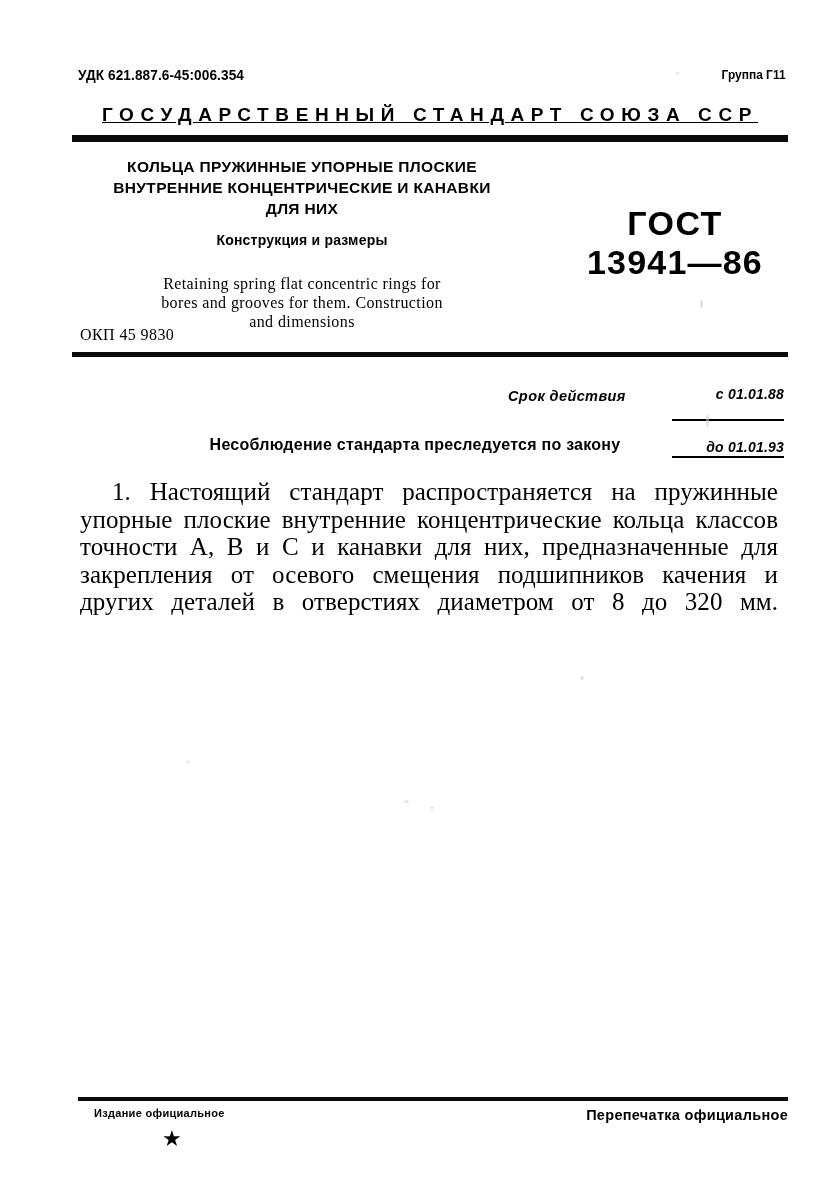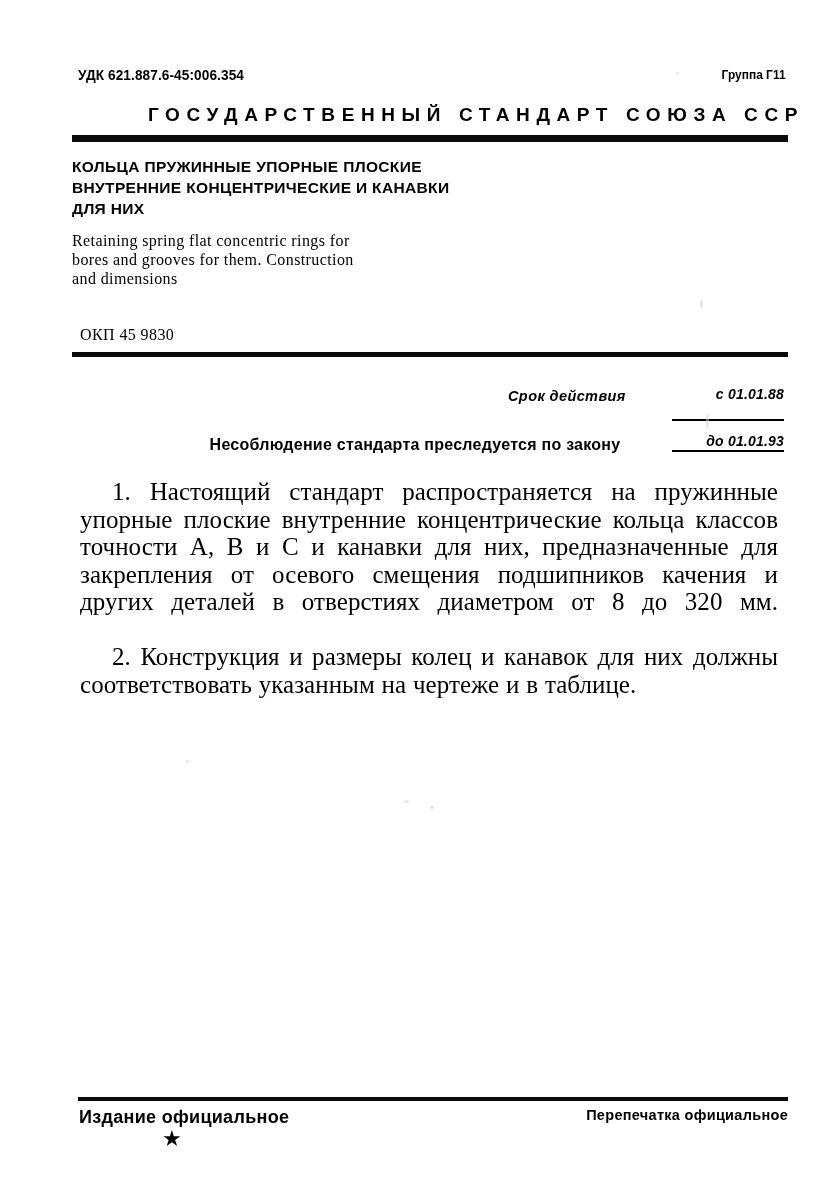--- a/index.html
+++ b/index.html
@@ -44,61 +44,62 @@
     right: 44px;
     top: 67px;
     font-size: 13px;
     transform: scaleX(0.92);
     transform-origin: right center;
     white-space: nowrap;
   }
 
   
   #banner {
-    left: 88px;
+    left: 72px;
     top: 104px;
     width: 716px;
     font-size: 19px;
     letter-spacing: 6.6px;
-    text-align: right;
+    text-align: center;
     white-space: nowrap;
     transform: scaleX(1.0);
+    text-decoration: underline;
   }
 
   .rule-thick {
     position: absolute;
     left: 72px;
     width: 716px;
     height: 7px;
     background: #0b0b0b;
   }
   #rule-top   { top: 135px; }
   #rule-mid   { top: 352px; height: 5px; }
   #rule-foot  { top: 1097px; height: 4px; left: 78px; width: 710px; }
 
   
   #title-block {
     left: 72px;
     top: 156px;
     width: 460px;
-    text-align: left;
+    text-align: center;
   }
   #title-main {
     font-size: 15.5px;
     line-height: 21px;
     letter-spacing: 0.35px;
     white-space: pre-line;
   }
   #title-sub {
     margin-top: 13px;
     font-size: 14px;
     letter-spacing: 0.2px;
   }
   #title-en {
-    margin-top: 12px;
+    margin-top: 26px;
     font-family: "Liberation Serif", "DejaVu Serif", serif;
     font-size: 16px;
     line-height: 19px;
     letter-spacing: 0.4px;
     white-space: pre-line;
   }
 
   
   #gost-block {
     left: 560px;
@@ -151,21 +152,21 @@
     width: 112px;
     text-align: right;
     font-size: 14px;
     letter-spacing: 0.2px;
   }
   #validity-from {
     padding-bottom: 17px;
     border-bottom: 2px solid #000;
   }
   #validity-to {
-    padding-top: 12px;
+    padding-top: 18px;
     padding-bottom: 1px;
     border-bottom: 2px solid #000;
   }
 
   #penalty-line {
     left: 0;
     top: 436px;
     width: 830px;
     text-align: center;
     font-size: 16px;
@@ -190,23 +191,23 @@
   }
   #body-text p::after {
     content: "";
     display: inline-block;
     width: 100%;
   }
   #body-text p.no-spread::after { display: none; }
 
   
   #footer-left {
-    left: 79px;
+    left: 94px;
     top: 1107px;
-    font-size: 18px;
+    font-size: 11px;
     letter-spacing: 0.3px;
   }
   #footer-right {
     right: 42px;
     top: 1107px;
     font-size: 14.5px;
     letter-spacing: 0.3px;
     white-space: nowrap;
   }
   #footer-star {
@@ -235,43 +236,47 @@
   <div class="abs sans-cond" id="group-line">Группа Г11</div>
 
   <div class="abs sans-cond" id="banner">ГОСУДАРСТВЕННЫЙ СТАНДАРТ СОЮЗА ССР</div>
 
   <div class="rule-thick" id="rule-top"></div>
 
   <div class="abs" id="title-block">
     <div class="sans-cond" id="title-main">КОЛЬЦА ПРУЖИННЫЕ УПОРНЫЕ ПЛОСКИЕ
 ВНУТРЕННИЕ КОНЦЕНТРИЧЕСКИЕ И КАНАВКИ
 ДЛЯ НИХ</div>
+    <div class="sans-cond" id="title-sub">Конструкция и размеры</div>
     <div id="title-en">Retaining spring flat concentric rings for
 bores and grooves for them. Construction
 and dimensions</div>
   </div>
 
+  <div class="abs" id="gost-block">
+    <div id="gost-word">ГОСТ</div>
+    <div id="gost-number">13941—86</div>
+  </div>
 
   <div class="abs" id="okp-line">ОКП 45 9830</div>
 
   <div class="rule-thick" id="rule-mid"></div>
 
   <div id="validity">
     <div class="sans-cond" id="validity-label">Срок действия</div>
     <div class="sans-cond" id="validity-dates">
       <div id="validity-from">с 01.01.88</div>
       <div id="validity-to">до 01.01.93</div>
     </div>
   </div>
 
   <div class="abs sans-cond" id="penalty-line">Несоблюдение стандарта преследуется по закону</div>
 
   <div id="body-text">
     <p>1. Настоящий стандарт распространяется на пружинные упорные плоские внутренние концентрические кольца классов точности А, В и С и канавки для них, предназначенные для закрепления от осевого смещения подшипников качения и других деталей в отверстиях диаметром от 8 до 320 мм.</p>
-    <p class="no-spread">2. Конструкция и размеры колец и канавок для них должны соответствовать указанным на чертеже и в таблице.</p>
   </div>
 
   <div class="speckle" style="left:700px;top:300px;width:3px;height:8px;"></div>
   <div class="speckle" style="left:706px;top:414px;width:3px;height:14px;"></div>
   <div class="speckle" style="left:580px;top:676px;width:4px;height:4px;"></div>
   <div class="speckle" style="left:404px;top:800px;width:5px;height:3px;"></div>
   <div class="speckle" style="left:430px;top:806px;width:4px;height:3px;"></div>
   <div class="speckle" style="left:186px;top:760px;width:3px;height:3px;"></div>
   <div class="speckle" style="left:676px;top:72px;width:3px;height:3px;"></div>
 

